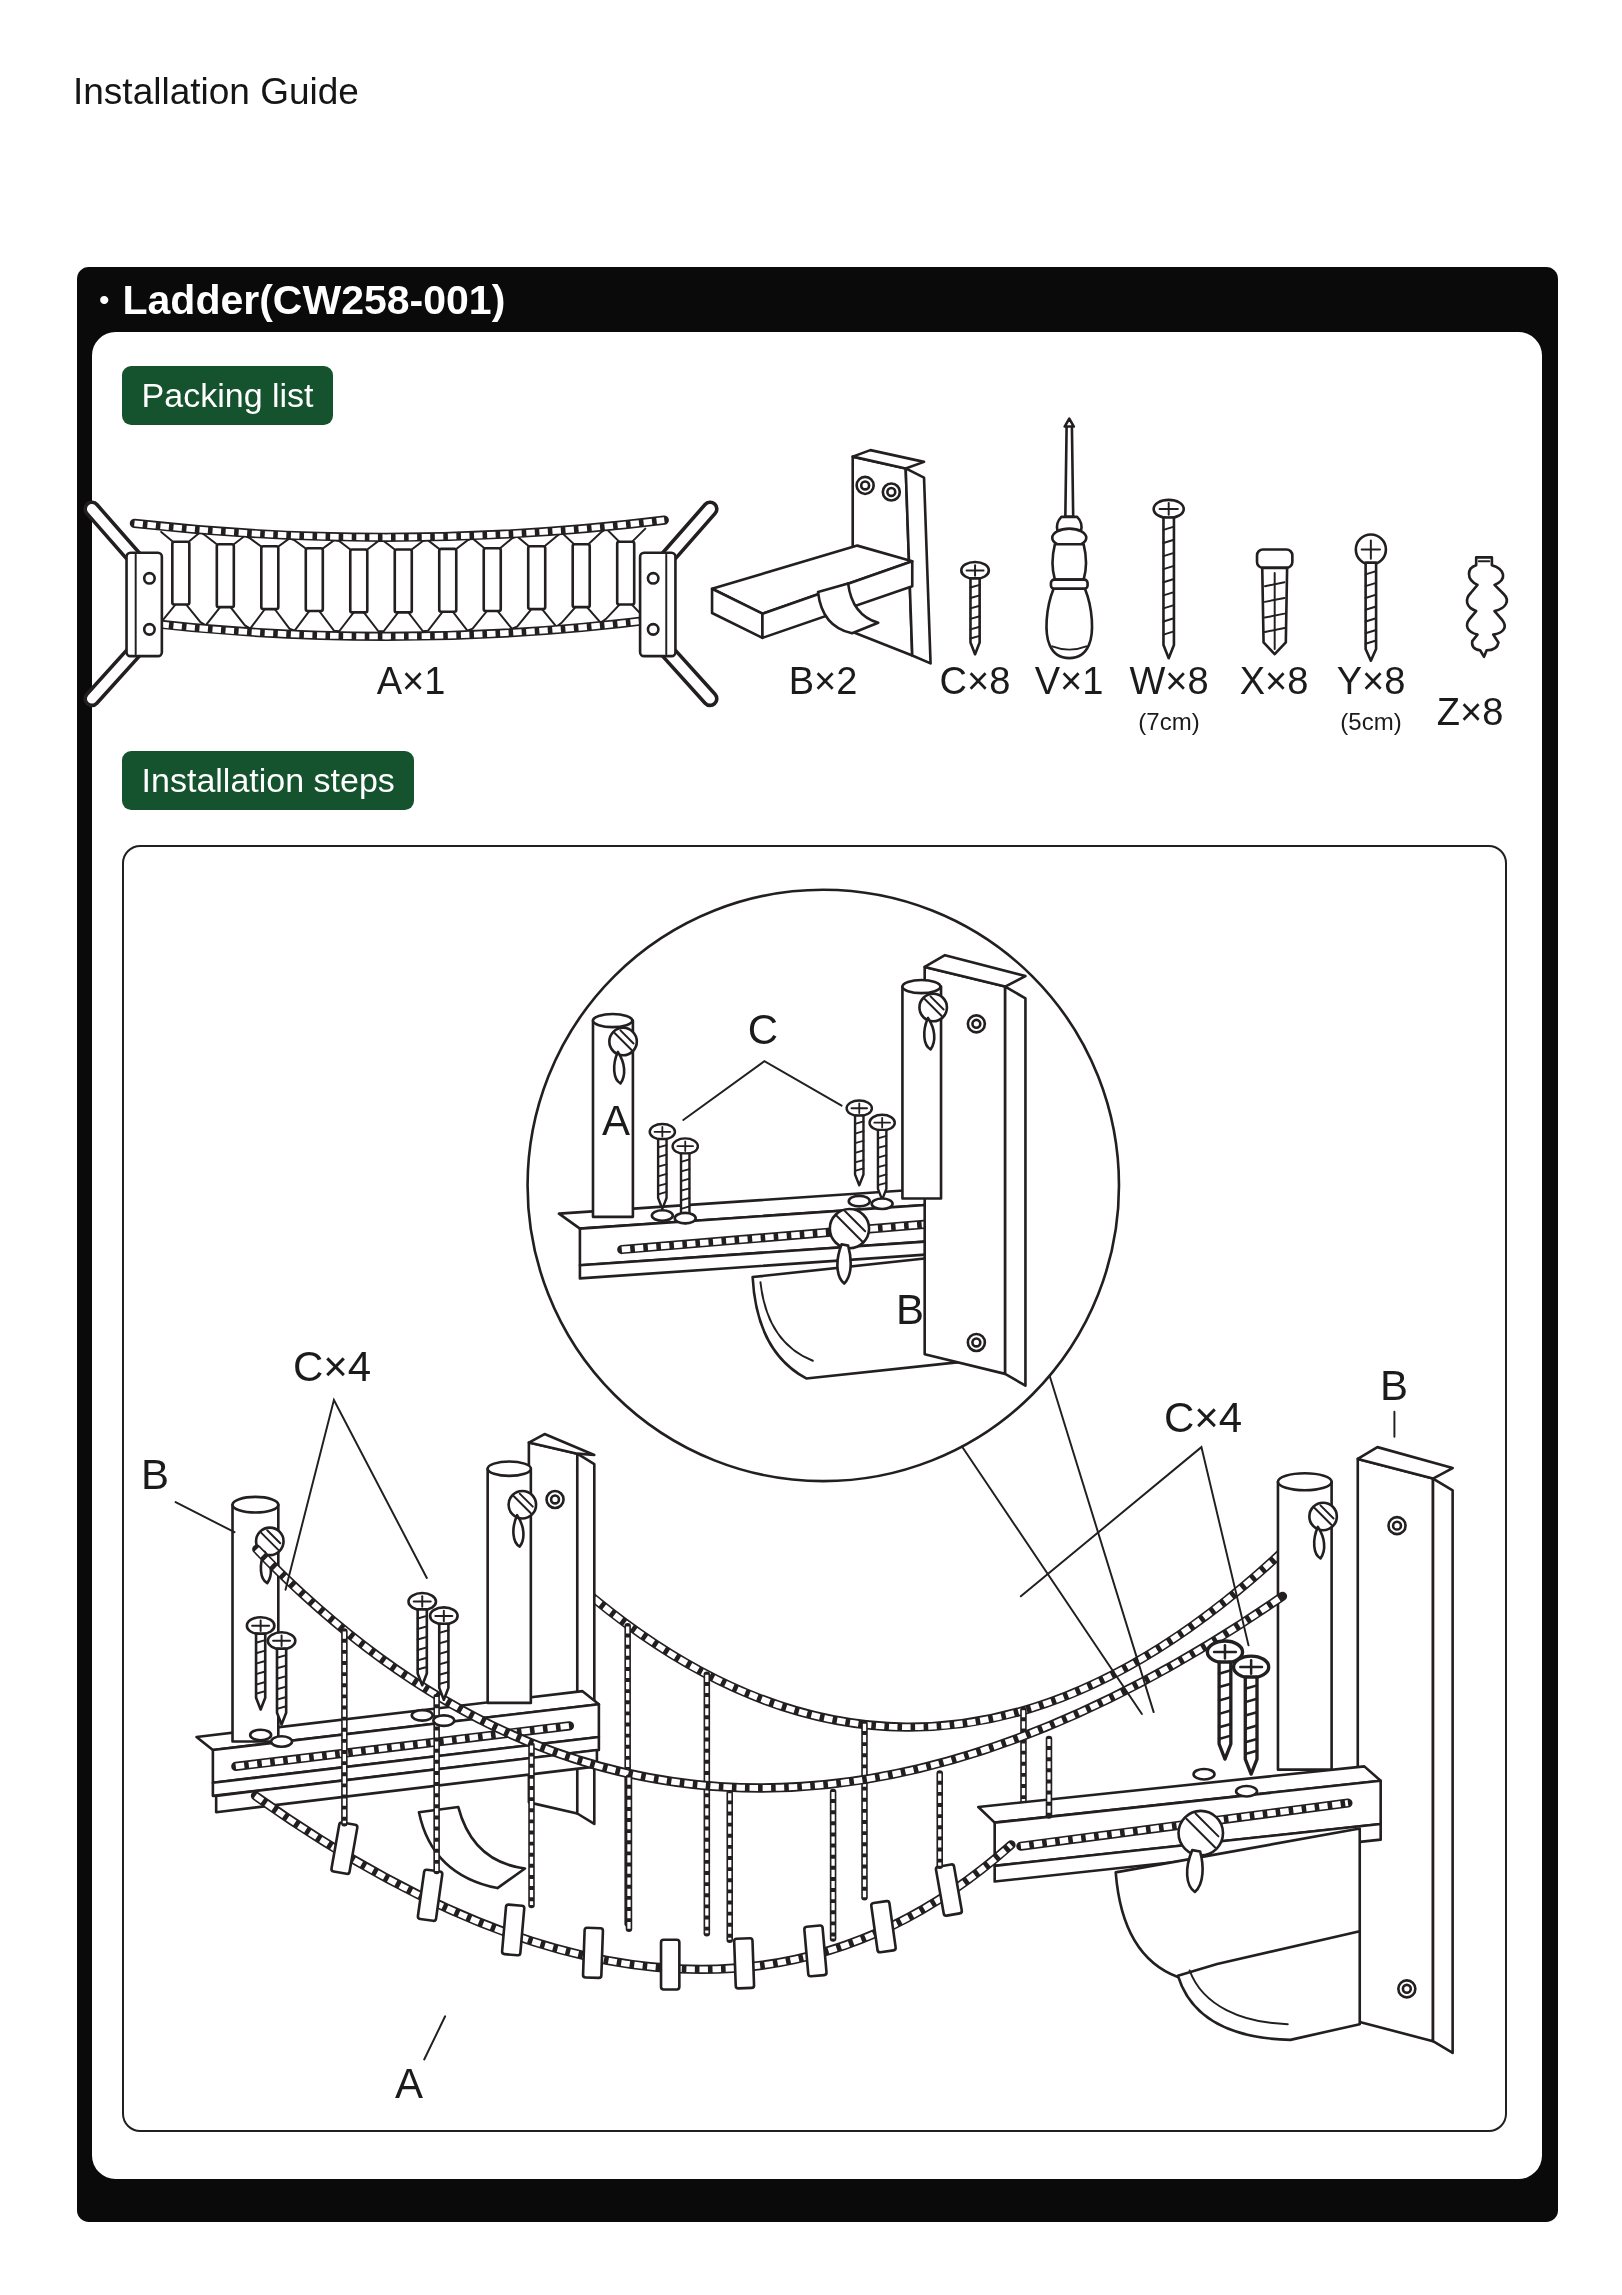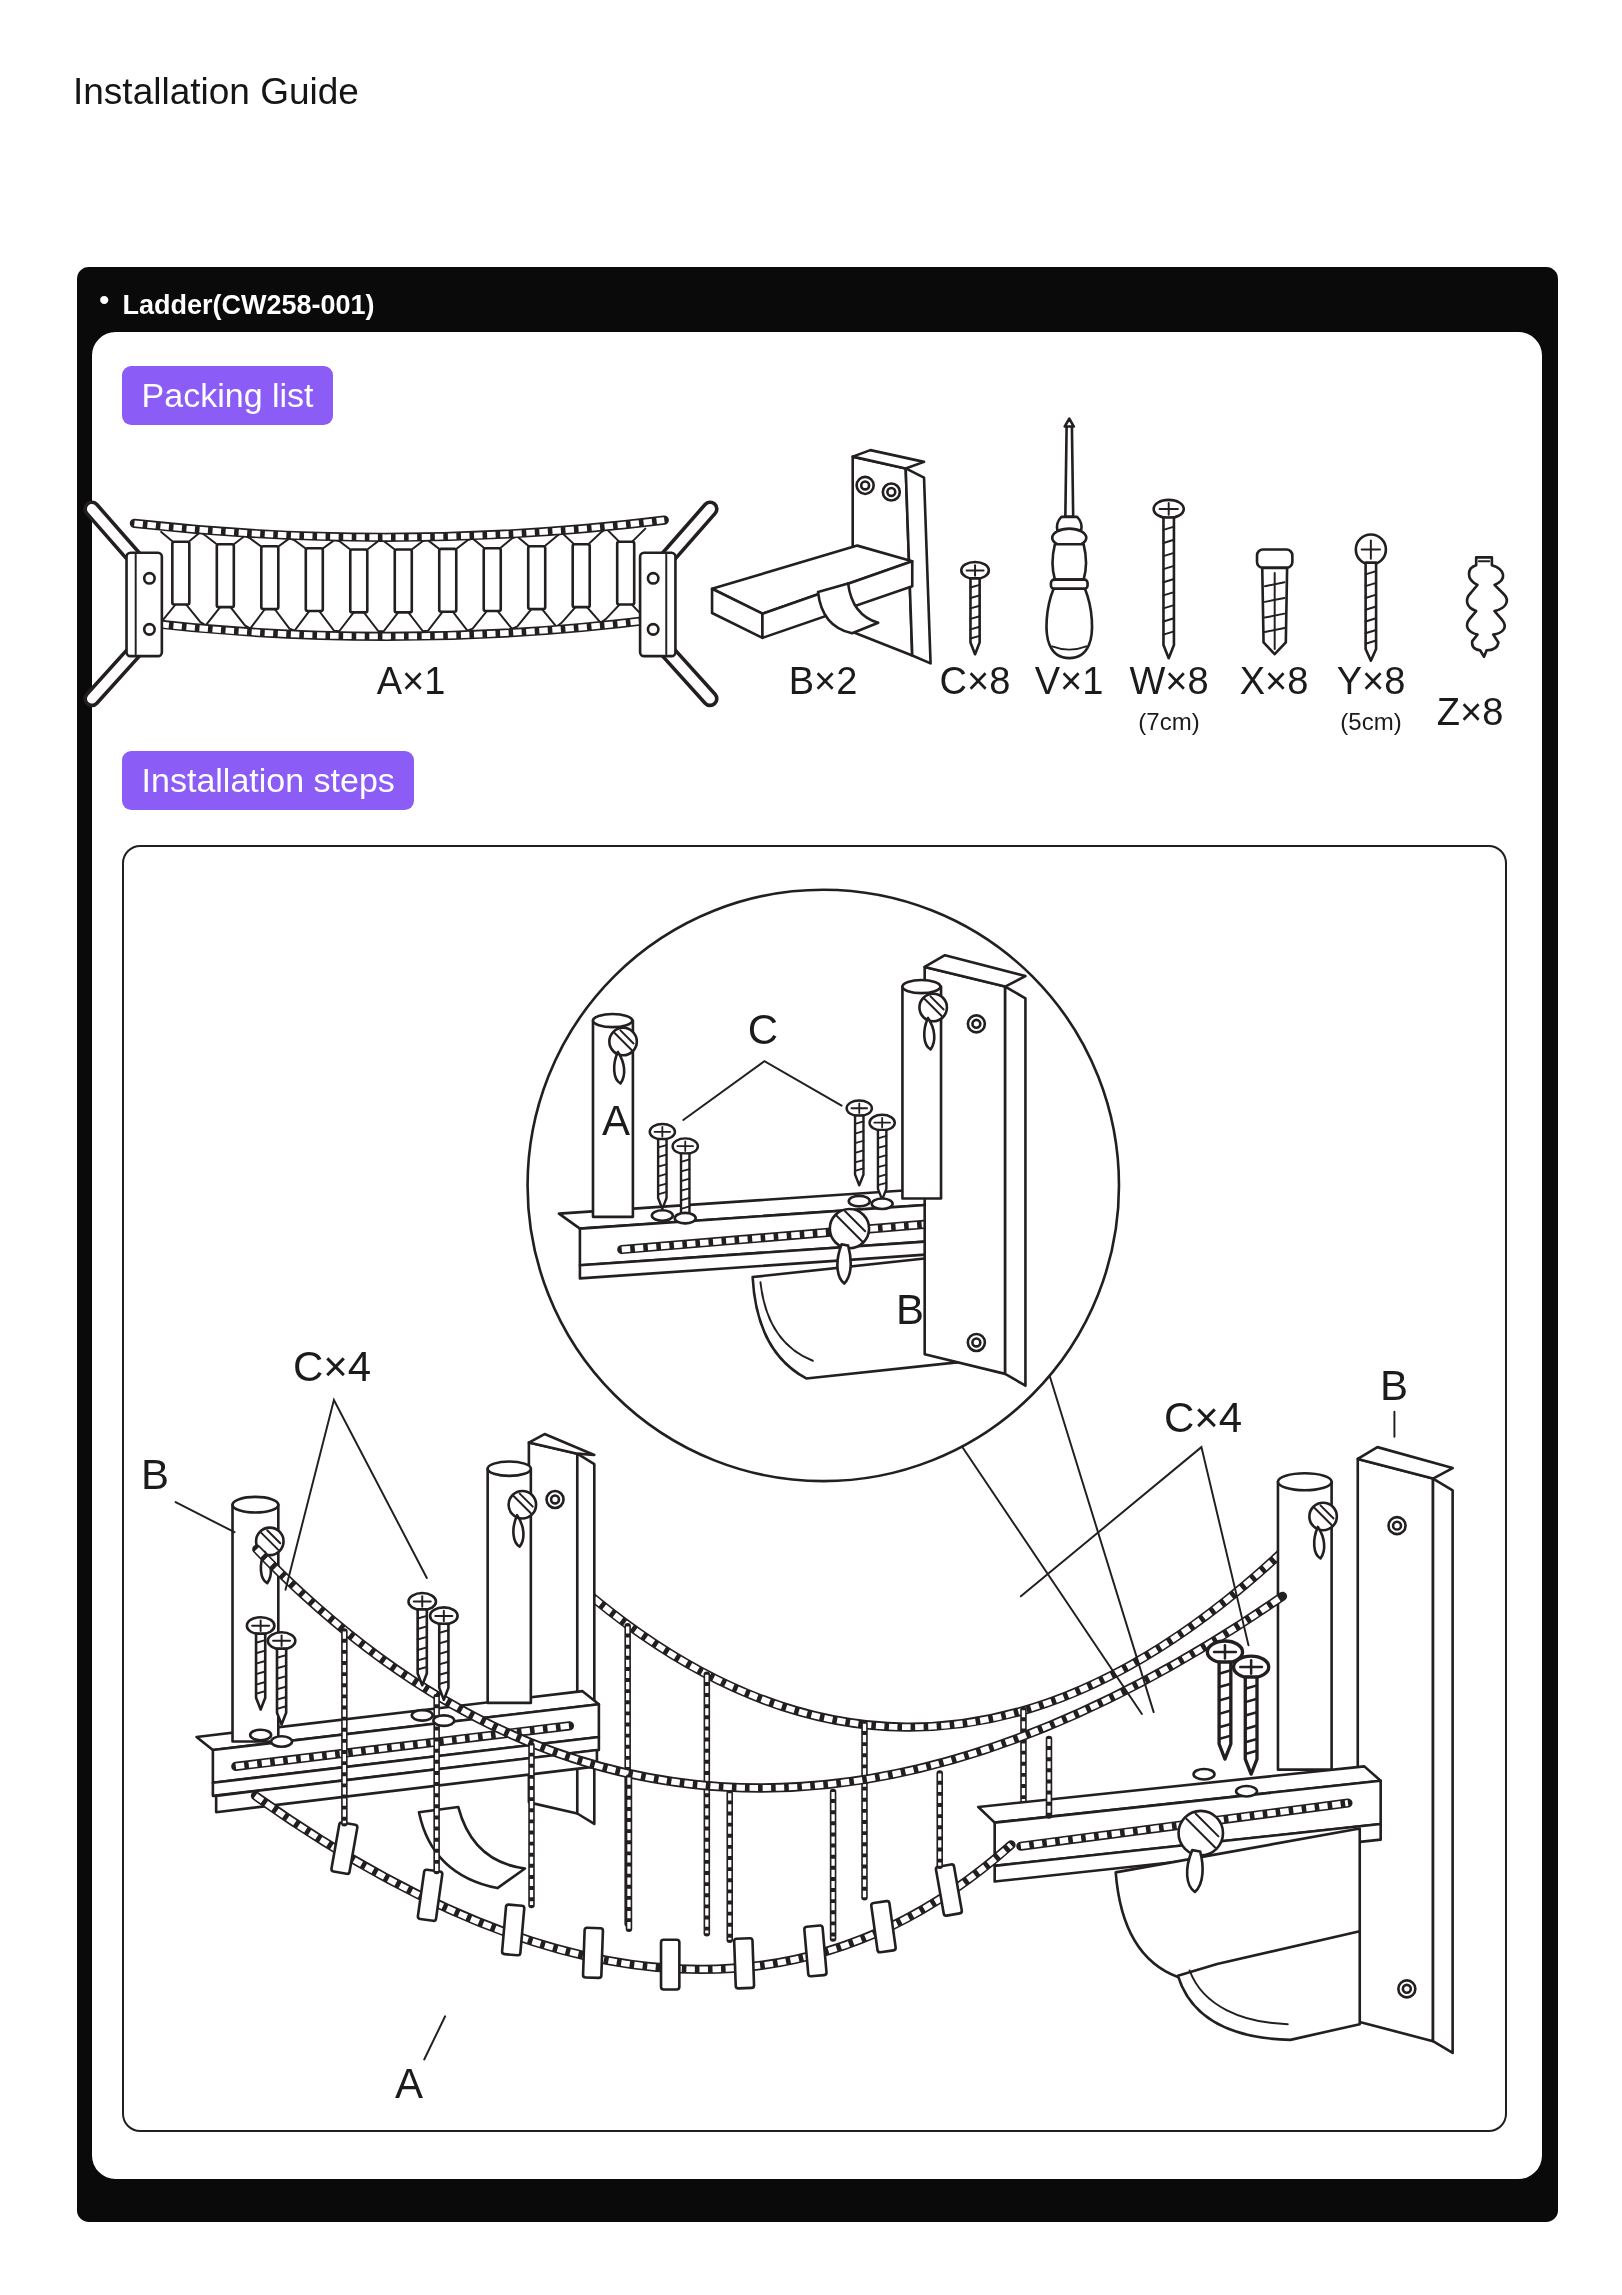--- a/index.html
+++ b/index.html
@@ -4,23 +4,23 @@
 <style>
   html,body{margin:0;padding:0;background:#fff;}
   #page{position:relative;width:1623px;height:2295px;background:#fff;overflow:hidden;
         font-family:"Liberation Sans","DejaVu Sans",sans-serif;color:#1a1a1a;}
   .abs{position:absolute;}
   #kicker{left:73px;top:71px;font-size:37px;font-weight:400;letter-spacing:0px;color:#151515;}
   #doc-title{left:68px;top:116px;font-size:86px;font-weight:800;letter-spacing:-2px;color:#111;white-space:nowrap;}
   #black-panel{left:77px;top:267px;width:1481px;height:1955px;background:#0a0a0a;border-radius:11.8px;}
   #banner{left:99px;top:267px;height:65px;line-height:65px;color:#fff;white-space:nowrap;}
   #banner .bullet{font-size:30px;vertical-align:3.9px;margin-right:13px;}
-  #banner .bname{font-size:27px;font-weight:700;letter-spacing:0px;}
+  #banner .bname{font-size:41px;font-weight:700;letter-spacing:0px;}
   #white-box{left:92px;top:332px;width:1450px;height:1847px;background:#fff;border-radius:23.6px;}
-  .tag{background:#8b5cf6;color:#fff;font-size:34px;padding:9.8px 19.6px;border-radius:9.2px;white-space:nowrap;}
+  .tag{background:#14532d;color:#fff;font-size:34px;padding:9.8px 19.6px;border-radius:9.2px;white-space:nowrap;}
   #tag-packing{left:122px;top:366px;}
   #tag-steps{left:122px;top:751px;}
   #steps-box{left:122px;top:845px;width:1381px;height:1283px;border:2.6px solid #231f20;border-radius:18.3px;background:#fff;}
   #art{left:0;top:0;width:1623px;height:2295px;}
   .plabel{font-size:38px;color:#1b1b1b;transform:translateX(-50%);white-space:nowrap;}
   .pnote{font-size:24px;color:#1b1b1b;transform:translateX(-50%);white-space:nowrap;}
   .dlabel{font-size:42px;color:#1b1b1b;transform:translateX(-50%);white-space:nowrap;}
   .fw{fill:#ffffff;stroke:#231f20;stroke-width:4;stroke-linejoin:round;}
   .thin{fill:none;stroke:#231f20;stroke-width:3;stroke-linecap:round;}
   .rope{fill:none;stroke:#231f20;stroke-width:14;stroke-linecap:round;}

